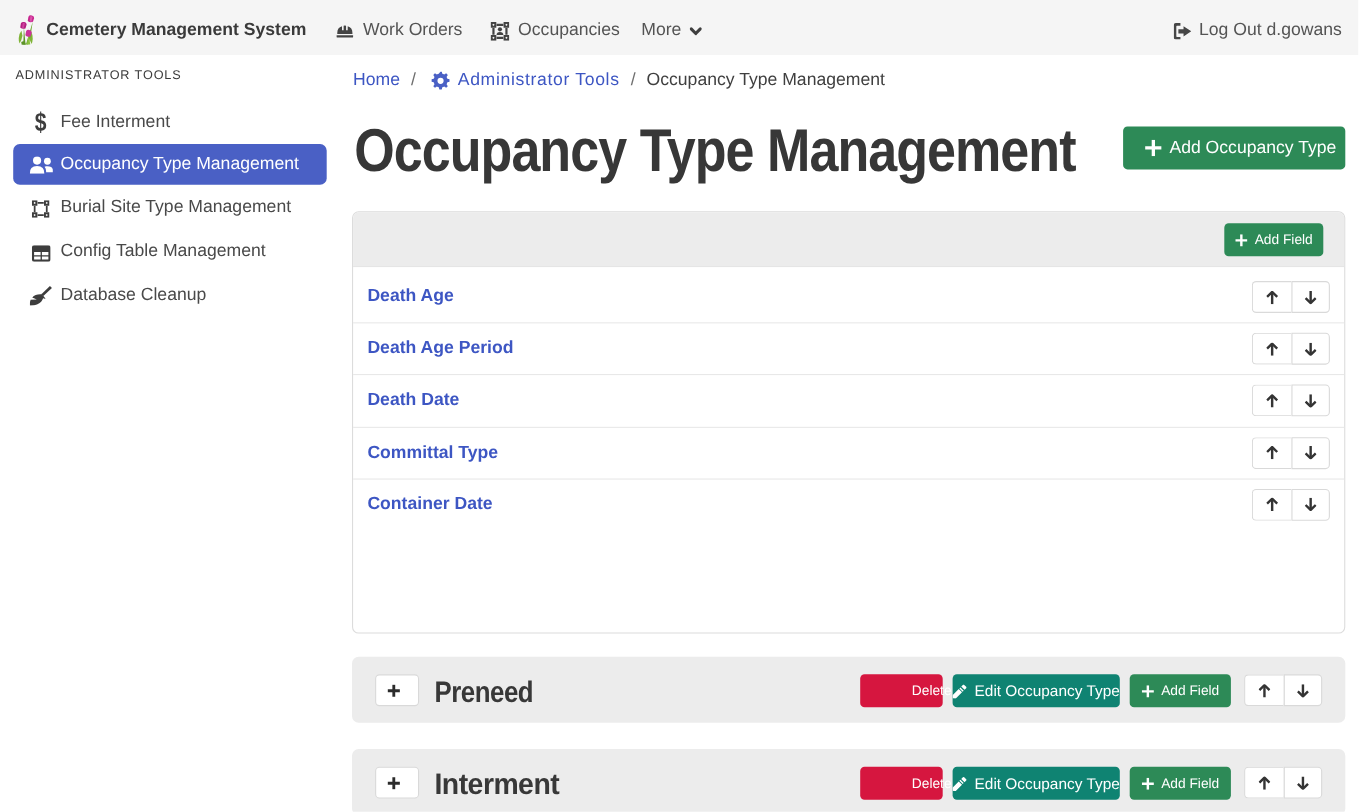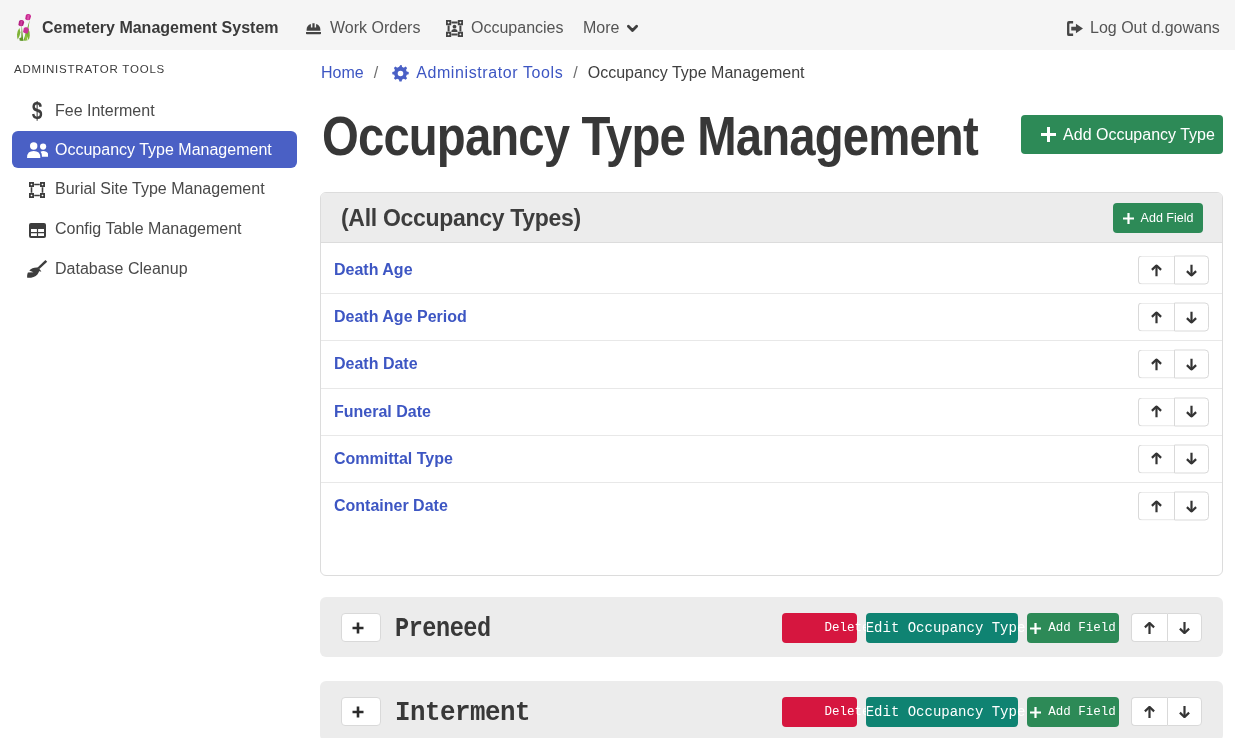--- a/index.html
+++ b/index.html
@@ -45,21 +45,21 @@
 .row-item { position:relative; height:47.25px; border-top:1px solid #e8e8e8; }
 .row-item.first { height:50px; border-top:none; }
 .row-item.first a, .row-item.first .updown { top:54%; }
 .row-item a { position:absolute; left:13px; top:50%; transform:translateY(-50%); font-size:16px; font-weight:bold; color:#3d56c3; text-decoration:none; }
 .updown { position:absolute; right:13px; top:50%; transform:translateY(-50%); display:flex; }
 .updown .ub { width:35.5px; height:29px; background:#fff; border:1px solid #d9d9d9; display:flex; align-items:center; justify-content:center; }
 .updown .ub.u { border-radius:4px 0 0 4px; border-right:none; }
 .updown .ub.d { border-radius:0 4px 4px 0; }
 
 
-.bar { position:absolute; left:320px; width:903px; height:60px; background:#ececec; border-radius:6px;font-family:Liberation Mono, monospace; }
+.bar { position:absolute; left:320px; width:903px; height:60px; background:#ececec; border-radius:6px; }
 .bar .plus { position:absolute; left:21px; top:16px; width:40px; height:29px; }
 .bar .bt { position:absolute; left:75px; top:2px; height:60px; line-height:60px; font-size:27px; font-weight:bold; color:#383838; letter-spacing:-0.5px; transform:scaleX(0.87); transform-origin:left; }
 .bar .b-del { position:absolute; left:462px; top:16px; width:75px; height:30px; font-size:12.5px;gap:48px; }
 .bar .b-edit { position:absolute; left:546px; top:16px; width:152px; height:30px; font-size:14px; }
 .bar .b-add { position:absolute; left:707px; top:16px; width:92px; height:30px; font-size:12.5px; }
 .bar .updown2 { position:absolute; left:811px; top:16px; display:flex; }
 .updown2 .ub { width:35.5px; height:29px; background:#fff; border:1px solid #d9d9d9; display:flex; align-items:center; justify-content:center; }
 .updown2 .ub.u { border-radius:4px 0 0 4px; border-right:none; }
 .updown2 .ub.d { border-radius:0 4px 4px 0; }
 </style>
@@ -184,21 +184,20 @@
 
 <div class="btn btn-green addbig">
   <svg width="15" height="15" viewBox="0 0 15 15" fill="#fff">
       <path d="M6 0 h3 v6 h6 v3 h-6 v6 h-3 v-6 h-6 v-3 h6 Z"></path>
     </svg>
   <span>Add Occupancy Type</span>
 </div>
 
 <div class="card">
   <div class="card-h">
-    <div class="t">(All Occupancy Types)</div>
     <div class="btn btn-green addfield-h">
       <svg width="11" height="11" viewBox="0 0 15 15" fill="#fff">
           <path d="M6 0 h3 v6 h6 v3 h-6 v6 h-3 v-6 h-6 v-3 h6 Z"></path>
         </svg>
       <span>Add Field</span>
     </div>
   </div>
   <div class="row-item first">
       <a>Death Age</a>
     <div class="updown">
@@ -236,41 +235,20 @@
             <g fill="none" stroke="#343434" stroke-width="2.2">
               <path d="M5.5 0 V10.4"></path>
               <path d="M0.9 6.6 L5.5 11.1 L10.1 6.6"></path>
             </g>
           </svg>
         </span>
     </div>
   </div>
   <div class="row-item">
       <a>Death Date</a>
-    <div class="updown">
-      <span class="ub u">
-          <svg width="11" height="12" viewBox="0 0 11 12">
-            <g fill="none" stroke="#343434" stroke-width="2.2">
-              <path d="M5.5 1.6 V12"></path>
-              <path d="M0.9 5.4 L5.5 0.9 L10.1 5.4"></path>
-            </g>
-          </svg>
-        </span>
-      <span class="ub d">
-          <svg width="11" height="12" viewBox="0 0 11 12">
-            <g fill="none" stroke="#343434" stroke-width="2.2">
-              <path d="M5.5 0 V10.4"></path>
-              <path d="M0.9 6.6 L5.5 11.1 L10.1 6.6"></path>
-            </g>
-          </svg>
-        </span>
-    </div>
-  </div>
-  <div class="row-item">
-      <a>Funeral Date</a>
     <div class="updown">
       <span class="ub u">
           <svg width="11" height="12" viewBox="0 0 11 12">
             <g fill="none" stroke="#343434" stroke-width="2.2">
               <path d="M5.5 1.6 V12"></path>
               <path d="M0.9 5.4 L5.5 0.9 L10.1 5.4"></path>
             </g>
           </svg>
         </span>
       <span class="ub d">

